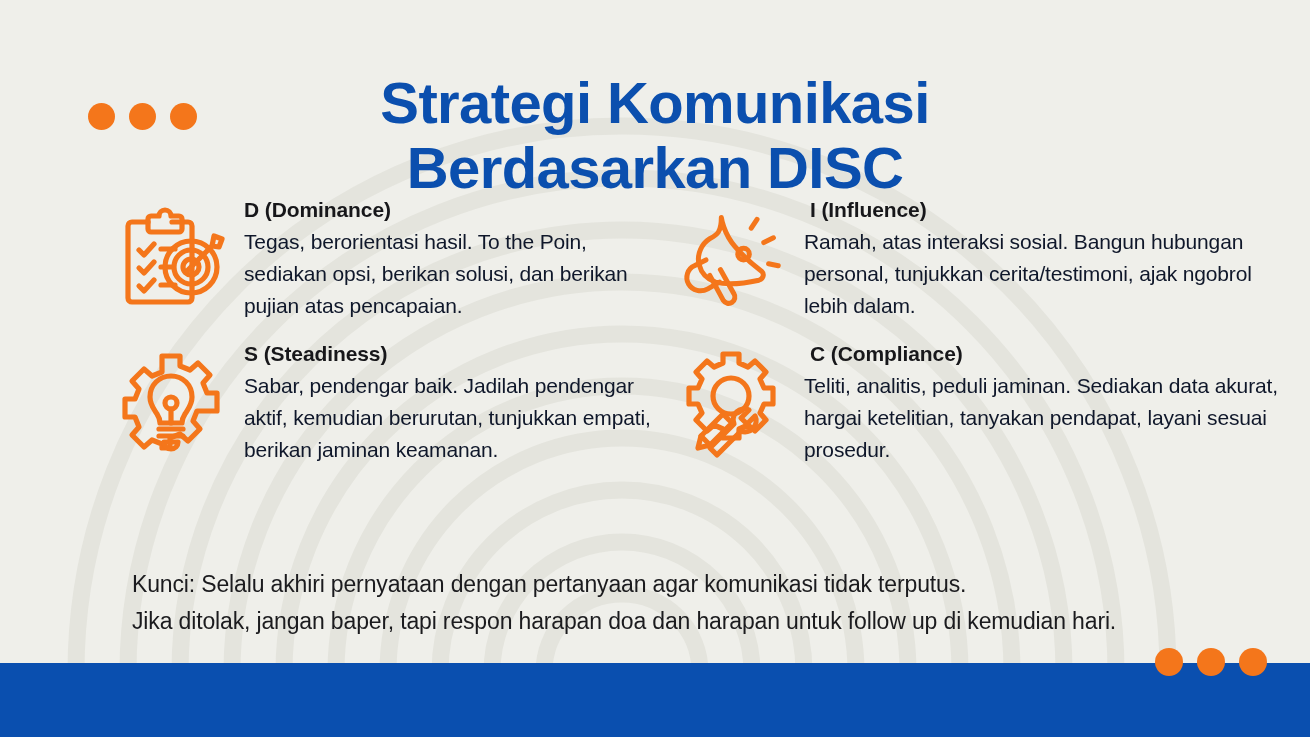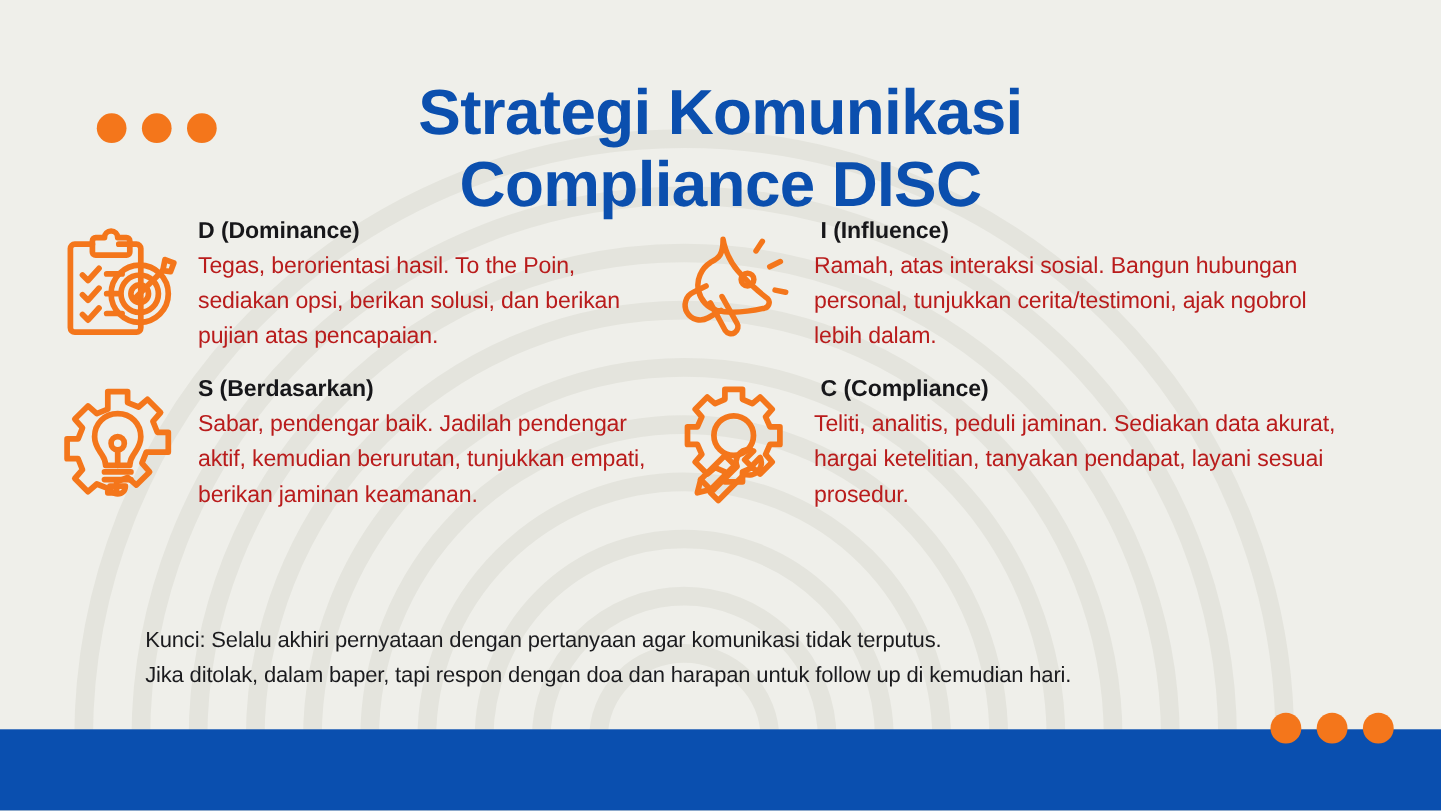--- a/index.html
+++ b/index.html
@@ -62,21 +62,21 @@
     position: absolute;
     left: 0;
     top: 196px;
     width: 1310px;
     z-index: 3;
     display: grid;
     grid-template-columns: 560px 640px;
     grid-template-rows: auto auto;
     column-gap: 0px;
     row-gap: 18px;
-    padding-left: 48px;
+    padding-left: 112px;
     box-sizing: border-box;
   }
   .cell {
     display: flex;
     align-items: flex-start;
     gap: 14px;
   }
   .cell .iconwrap {
     flex: 0 0 auto;
     width: 118px;
@@ -93,36 +93,36 @@
     margin: 0 0 4px 0;
     font-size: 21px;
     font-weight: 700;
     color: #17171a;
     letter-spacing: -0.1px;
   }
   .cell p {
     margin: 0;
     font-size: 21px;
     line-height: 1.52;
-    color: #b91c1c;
+    color: #0f172a;
     letter-spacing: -0.15px;
     max-width: 430px;
   }
   
   .cell.right p { max-width: 490px; }
   .cell.right h3 { padding-left: 6px; }
   .cell.cell-i .body { padding-top: 2px; }
 
   
   .note {
     position: absolute;
     left: 132px;
     top: 566px;
     z-index: 3;
-    font-size: 20px;
+    font-size: 23px;
     line-height: 1.62;
     color: #1b1b1e;
     letter-spacing: -0.15px;
   }
   .note span { display: block; }
 
   
   .band {
     position: absolute;
     left: 0;
@@ -154,21 +154,21 @@
   </svg>
 
   <div class="dots dots-topleft">
     <span class="dot"></span>
     <span class="dot"></span>
     <span class="dot"></span>
   </div>
 
   <h1 class="title">
     <span class="line">Strategi Komunikasi</span>
-    <span class="line">Compliance DISC</span>
+    <span class="line">Berdasarkan DISC</span>
   </h1>
 
   <div class="grid">
 
     <div class="cell cell-d left">
       <div class="iconwrap">
         <svg width="112" height="112" viewBox="0 0 112 112" fill="none" stroke="#f4761b" stroke-width="5.2" stroke-linecap="round" stroke-linejoin="round">
 
           <path d="M33 18h-16a4 4 0 0 0-4 4v72a4 4 0 0 0 4 4h56a4 4 0 0 0 4-4V22a4 4 0 0 0-4-4h-16"></path>
 
@@ -229,21 +229,21 @@
 
           <circle cx="56" cy="55" r="6"></circle>
           <line x1="56" y1="61" x2="56" y2="75"></line>
 
           <line x1="44" y1="81" x2="68" y2="81"></line>
           <line x1="44" y1="88" x2="68" y2="88"></line>
           <path d="M49 94h14c0 4-3 7-7 7s-7-3-7-7z"></path>
         </svg>
       </div>
       <div class="body">
-        <h3>S (Berdasarkan)</h3>
+        <h3>S (Steadiness)</h3>
         <p>Sabar, pendengar baik. Jadilah pendengar aktif, kemudian berurutan, tunjukkan empati, berikan jaminan keamanan.</p>
       </div>
     </div>
 
     <div class="cell cell-c right">
       <div class="iconwrap">
         <svg width="112" height="112" viewBox="0 0 112 112" fill="none" stroke="#f4761b" stroke-width="5.2" stroke-linecap="round" stroke-linejoin="round">
 
           <path d="M48 6h16v9l9 4 7-6 11 11-6 7 4 9h9v16h-9l-4 9 6 7-11 11-7-6-9 4v9H48v-9l-9-4-7 6-11-11 6-7-4-9H14V40h9l4-9-6-7 11-11 7 6 9-4z"></path>
           <circle cx="56" cy="48" r="18"></circle>
@@ -256,21 +256,21 @@
       </div>
       <div class="body">
         <h3>C (Compliance)</h3>
         <p>Teliti, analitis, peduli jaminan. Sediakan data akurat, hargai ketelitian, tanyakan pendapat, layani sesuai prosedur.</p>
       </div>
     </div>
   </div>
 
   <div class="note">
     <span>Kunci: Selalu akhiri pernyataan dengan pertanyaan agar komunikasi tidak terputus.</span>
-    <span>Jika ditolak, dalam baper, tapi respon dengan doa dan harapan untuk follow up di kemudian hari.</span>
+    <span>Jika ditolak, jangan baper, tapi respon harapan doa dan harapan untuk follow up di kemudian hari.</span>
   </div>
 
   <div class="band"></div>
 
   <div class="dots dots-bottomright">
     <span class="dot"></span>
     <span class="dot"></span>
     <span class="dot"></span>
   </div>
 

